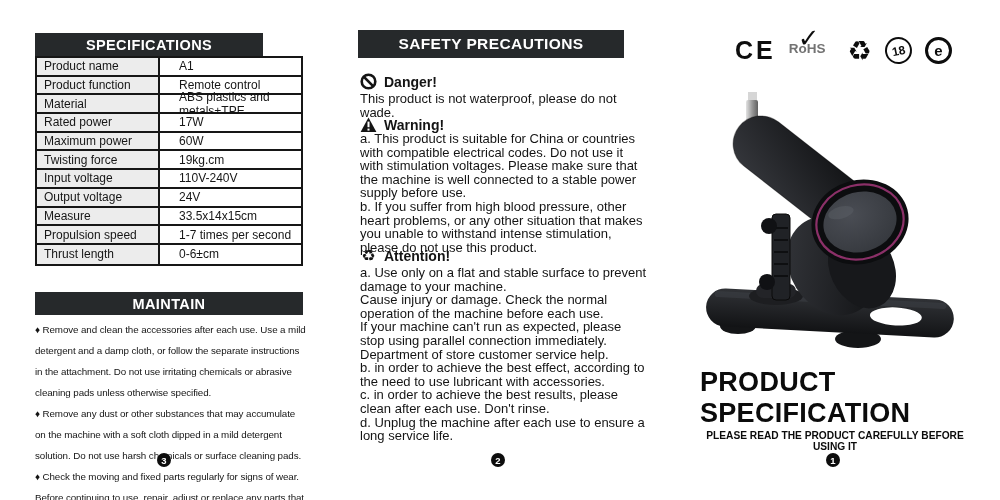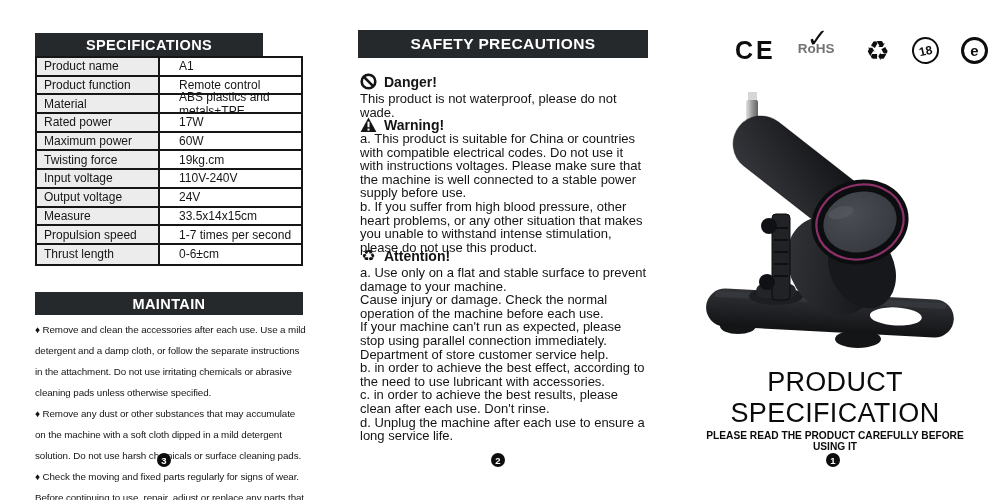--- a/index.html
+++ b/index.html
@@ -5,21 +5,21 @@
   * { box-sizing: border-box; margin: 0; padding: 0; }
   html,body { background:#ffffff; }
   body { font-family: "Liberation Sans", sans-serif; color:#161616; }
   .canvas { position:relative; width:1000px; height:500px; background:#ffffff; overflow:hidden; }
 
   
   .bar { position:absolute; background:#26292b; color:#ffffff; font-weight:bold;
          display:flex; align-items:center; justify-content:center; letter-spacing:.4px; }
   .bar.specs    { left:35px;  top:33px;  width:228px; height:23px; font-size:14.5px; }
   .bar.maintain { left:35px;  top:292px; width:268px; height:23px; font-size:14.5px; }
-  .bar.safety   { left:358px; top:30px;  width:290px; height:28px; font-size:15.5px; }
+  .bar.safety   { left:358px; top:30px;  width:266px; height:28px; font-size:15.5px; }
 
   
   .spec-table { position:absolute; left:35px; top:56px; width:268px; border:2px solid #161616; background:#fff; }
   .spec-row { display:flex; height:18.7px; border-bottom:2px solid #161616; }
   .spec-row:last-child { border-bottom:none; }
   .spec-label { width:123px; background:#ececec; border-right:2px solid #161616;
                 display:flex; align-items:center; padding-left:7px; font-size:12px; }
   .spec-value { flex:1; display:flex; align-items:center; padding-left:19px; font-size:12px; background:#fff; }
 
   
@@ -33,34 +33,34 @@
   .icon16 { width:17px; height:17px; display:inline-flex; align-items:center; justify-content:center; }
   .recycle-glyph { font-family:"DejaVu Sans", sans-serif; font-size:16px; font-weight:bold; color:#141414; line-height:1; }
 
   
   .pagenum { position:absolute; top:453px; width:14px; height:14px; border-radius:50%;
              background:#0d0d0d; color:#fff; font-size:9.5px; font-weight:bold;
              display:flex; align-items:center; justify-content:center; }
   .pagenum.p3 { left:157px; } .pagenum.p2 { left:491px; } .pagenum.p1 { left:826px; }
 
   
-  .certs { position:absolute; left:735px; top:31px; height:38px; display:flex; align-items:center; gap:22px; }
+  .certs { position:absolute; left:735px; top:31px; height:38px; display:flex; align-items:center; gap:13px; }
   .ce { font-size:25px; font-weight:bold; letter-spacing:3px; color:#0d0d0d; line-height:1; }
   .rohs { position:relative; width:46px; height:38px; }
   .rohs .chk { position:absolute; left:9px; top:-8px; font-family:"DejaVu Sans", sans-serif;
                font-size:26px; font-weight:bold; color:#0d0d0d; }
   .rohs .txt { position:absolute; left:0; bottom:13px; font-size:13.5px; font-weight:bold; color:#737373; }
   .recycle-big { font-family:"DejaVu Sans", sans-serif; font-size:27px; font-weight:bold; color:#0d0d0d; line-height:1; }
   .circ { width:27px; height:27px; border-radius:50%; display:flex; align-items:center; justify-content:center;
           color:#0d0d0d; font-weight:bold; }
   .circ.age { border:2.5px solid #0d0d0d; font-size:12px; transform:rotate(-12deg); }
   .circ.emark { border:3.5px solid #0d0d0d; font-size:15px; }
 
-  .product-title { position:absolute; left:700px; top:367px; width:270px; text-align:center;
-                   font-size:27px; font-weight:normal; color:#0b0b0b; line-height:31px; letter-spacing:.3px; }
+  .product-title { position:absolute; left:700px; top:367px; width:270px; 
+                   font-size:27px; font-weight:bold; color:#0b0b0b; line-height:31px; letter-spacing:.3px; }
   .product-sub { position:absolute; left:692px; top:430px; width:286px; text-align:center;
                  font-size:10.2px; font-weight:bold; color:#0b0b0b; }
 
   .machine { position:absolute; left:692px; top:86px; }
 </style>
 </head>
 <body>
 
 <div class="canvas">
 
@@ -142,21 +142,21 @@
     <span class="icon16">
       <svg width="17" height="16" viewBox="0 0 17 16">
         <path d="M8.5 0.6 L16.4 15 L0.6 15 Z" fill="#141414"></path>
         <rect x="7.5" y="4.6" width="2" height="5.6" fill="#ffffff"></rect>
         <rect x="7.5" y="11.6" width="2" height="2" fill="#ffffff"></rect>
       </svg>
     </span>
     <span class="ttl">Warning!</span>
   </div>
   <div class="sec-body" style="top:132px;">
-    <p>a. This product is suitable for China or countries with compatible electrical codes. Do not use it with instructions voltages. Please make sure that the machine is well connected to a stable power supply before use.</p>
+    <p>a. This product is suitable for China or countries with compatible electrical codes. Do not use it with stimulation voltages. Please make sure that the machine is well connected to a stable power supply before use.</p>
     <p>b. If you suffer from high blood pressure, other heart problems, or any other situation that makes you unable to withstand intense stimulation, please do not use this product.</p>
   </div>
 
   <div class="sec-head" style="top:247px;">
     <span class="icon16 recycle-glyph">♻</span>
     <span class="ttl">Attention!</span>
   </div>
   <div class="sec-body" style="top:266px;">
     <p>a. Use only on a flat and stable surface to prevent damage to your machine.</p>
     <p>Cause injury or damage. Check the normal operation of the machine before each use.</p>

